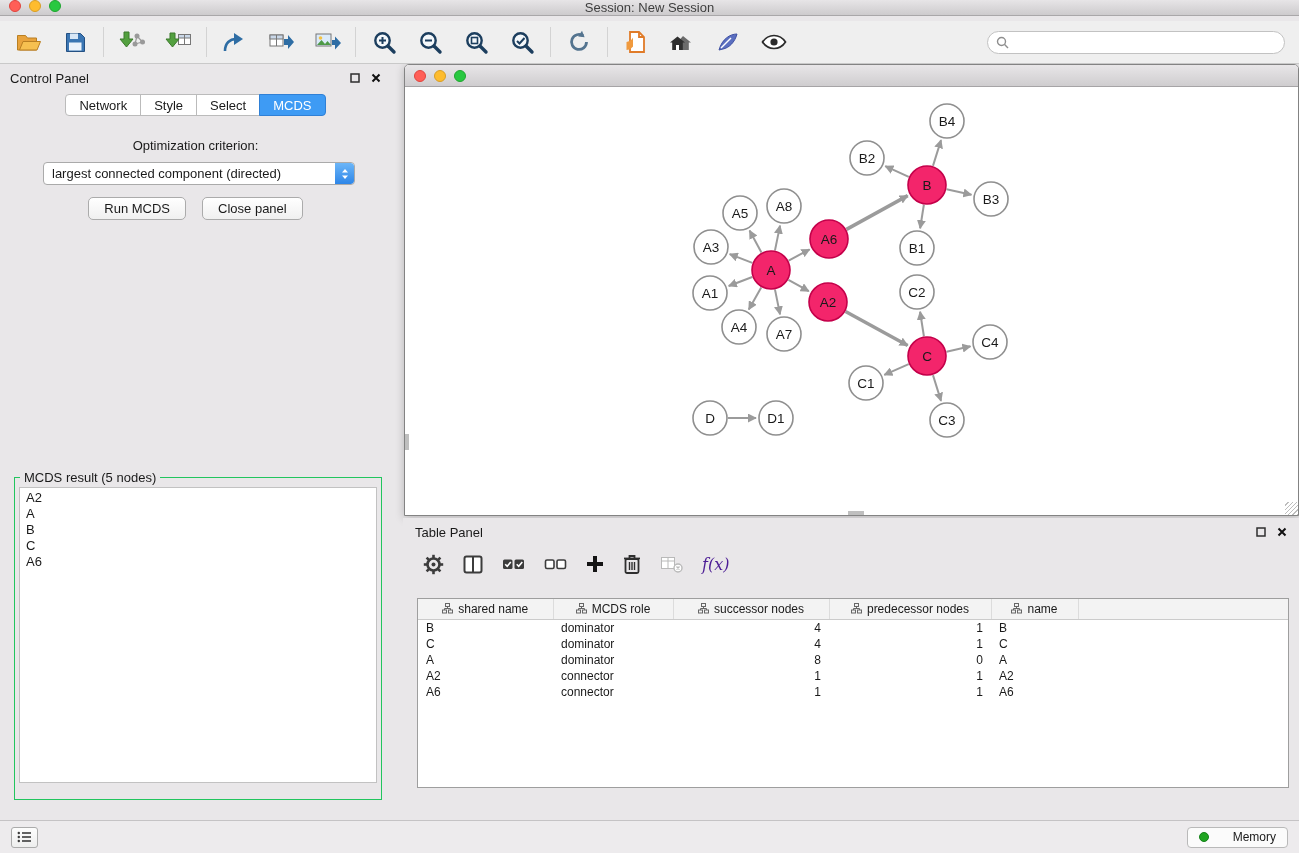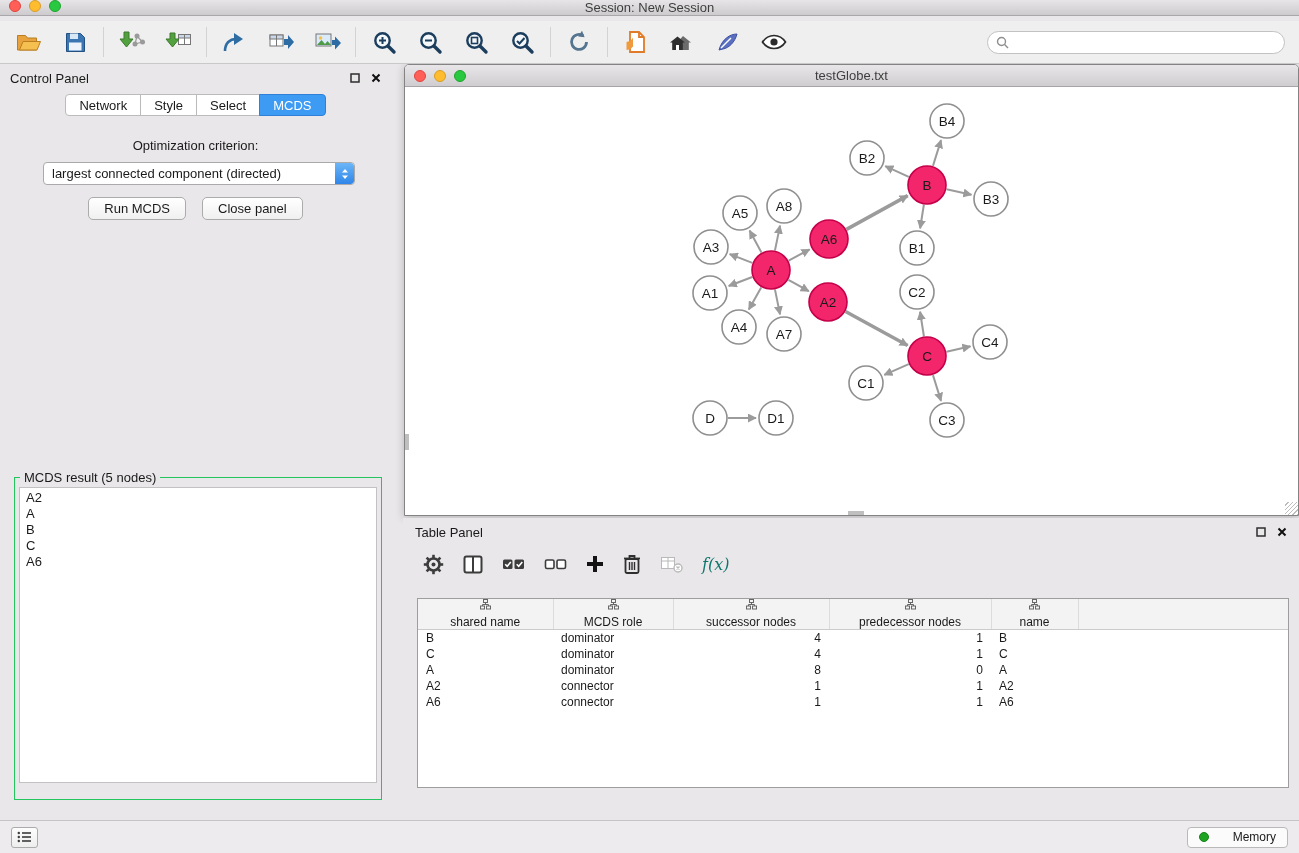--- a/index.html
+++ b/index.html
@@ -63,28 +63,28 @@
   .vnub{position:absolute;left:0;top:347px;width:4px;height:16px;background:#BFBFBF;}
   .hnub{position:absolute;left:443px;bottom:0;width:16px;height:4px;background:#BFBFBF;}
   .grip{position:absolute;right:0;bottom:0;width:13px;height:13px;
     background:repeating-linear-gradient(135deg,transparent 0 2px,#BDBDBD 2px 3px);}
 
   
   .table-panel{position:absolute;left:403px;top:518px;width:896px;height:302px;background:#E9E7E9;}
   .tp-header{height:28px;display:flex;align-items:center;padding:0 12px;}
   .tp-toolbar{height:36px;display:flex;align-items:center;gap:19px;padding:0 20px;}
   .tp-icon{display:flex;align-items:center;justify-content:center;cursor:pointer;}
-  .fx{font-family:"DejaVu Serif",serif;font-style:italic;color:#0f766e;font-size:16px;}
+  .fx{font-family:"DejaVu Serif",serif;font-style:italic;color:#4c1d95;font-size:16px;}
   .tp-table-wrap{position:absolute;left:14px;right:10px;top:80px;height:190px;background:#fff;
     border:1px solid #9E9E9E;overflow:hidden;}
   table.data{border-collapse:collapse;width:100%;table-layout:fixed;}
   table.data th{height:20px;background:#F3F3F3;border-bottom:1px solid #CBCBCB;border-left:1px solid #DCDCDC;
     font-weight:normal;font-size:12px;}
   table.data th:first-child{border-left:none;}
-  th .hcell{display:flex;align-items:center;justify-content:center;gap:5px;flex-direction:column;}
+  th .hcell{display:flex;align-items:center;justify-content:center;gap:5px;}
   table.data td{height:16px;line-height:16px;font-size:12px;padding:0 8px;white-space:nowrap;overflow:hidden;}
   td.c2{text-align:right;padding-right:16px;}
   td.c3{text-align:right;padding-right:18px;}
   td.c4{padding-left:12px;}
   .tp-tabs{position:absolute;left:0;right:0;top:273px;display:flex;justify-content:center;}
   .tp-tab{height:20px;padding:0 11px;display:flex;align-items:center;background:#fff;border:1px solid #C2C2C2;
     margin-left:-1px;font-size:12.5px;cursor:pointer;}
   .tp-tab.active{background:#3E9BF4;color:#fff;border-color:#2F80D6;}
 
   
@@ -296,21 +296,20 @@
   </div>
 </div>
 
 <div class="net-window">
   <div class="net-titlebar">
     <div class="traffic">
       <span class="tl red"></span>
       <span class="tl yellow"></span>
       <span class="tl green"></span>
     </div>
-    <div class="bar-title">testGlobe.txt</div>
   </div>
   <div class="net-canvas">
     <svg class="net" id="net-svg" width="893" height="428" viewBox="0 0 893 428">
       <defs>
         <marker id="arrowhead" viewBox="0 0 10 10" refX="9" refY="5" markerWidth="9" markerHeight="9" orient="auto" markerUnits="userSpaceOnUse">
           <path d="M0 0L10 5L0 10z" fill="#9B9B9B"></path>
         </marker>
       </defs>
     <line x1="347.28605427212415" y1="190.0560778973958" x2="323.71394572787585" y2="198.9439221026042" stroke="#9B9B9B" stroke-width="2" marker-end="url(#arrowhead)"></line>
         <line x1="347.325077653959" y1="175.84127976735095" x2="324.674922346041" y2="167.15872023264905" stroke="#9B9B9B" stroke-width="2" marker-end="url(#arrowhead)"></line>

